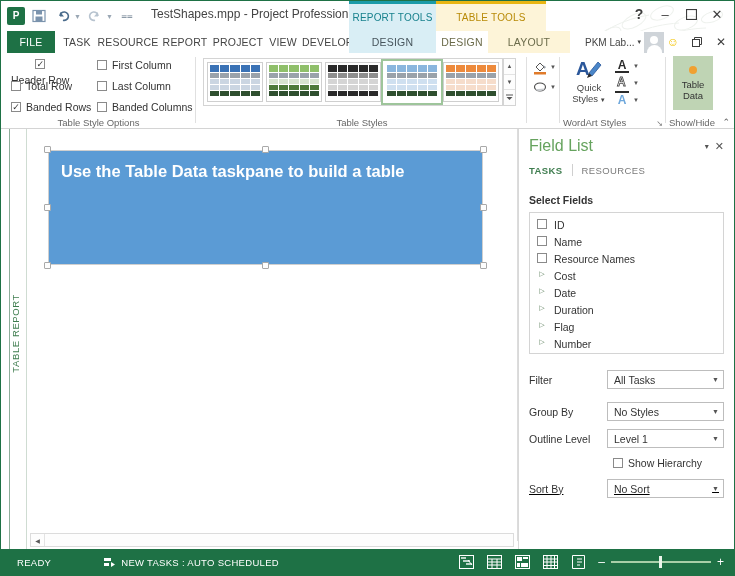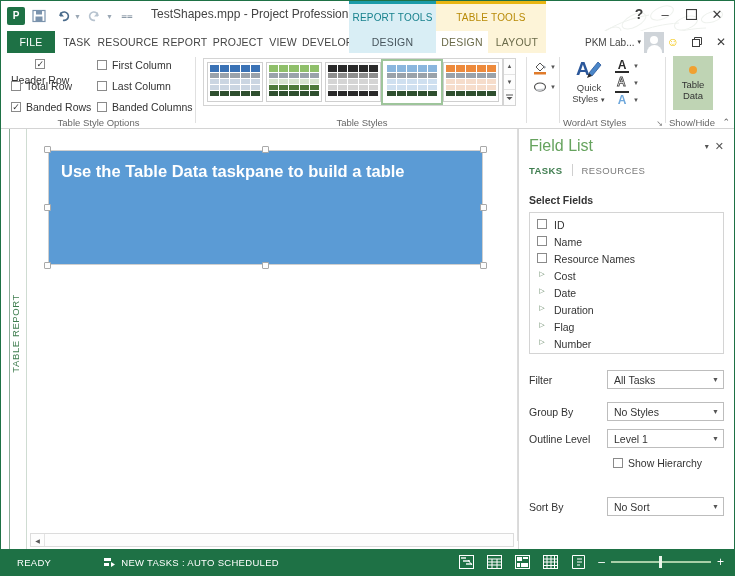--- a/index.html
+++ b/index.html
@@ -352,21 +352,21 @@
   <div class="tabstrip">
     <div class="tab file" style="left:6px;width:48px;">FILE</div>
     <div class="tab" style="left:56px;width:40px;">TASK</div>
     <div class="tab" style="left:96px;width:62px;">RESOURCE</div>
     <div class="tab" style="left:158px;width:52px;">REPORT</div>
     <div class="tab" style="left:210px;width:54px;">PROJECT</div>
     <div class="tab" style="left:264px;width:36px;">VIEW</div>
     <div class="tab" style="left:300px;width:68px;">DEVELOPER</div>
     <div class="tab ctx-report-tab" style="left:348px;width:87px;">DESIGN</div>
     <div class="tab active" style="left:435px;width:52px;">DESIGN</div>
-    <div class="tab ctx-table-tab" style="left:487px;width:58px;">LAYOUT</div>
+    <div class="tab ctx-table-tab" style="left:487px;width:82px;">LAYOUT</div>
 
     <div class="accountbox">
       <span>PKM Lab...</span>
       <span style="font-size:7px;">▾</span>
       <div class="avatar">
         <div class="av-head"></div>
         <div class="av-body"></div>
       </div>
     </div>
     <div class="tab-right-icons">
@@ -811,21 +811,21 @@
         <div class="form-lbl">Outline Level</div>
         <div class="combo">
           <span>Level 1</span>
           <span class="car">▼</span>
         </div>
       </div>
       <div class="hier-row">
         <span class="f-cbox"></span>
         <span>Show Hierarchy</span>
       </div>
-      <div class="form-row" style="margin-top:28px;">
+      <div class="form-row" style="margin-top:10px;text-decoration:underline;">
         <div class="form-lbl">Sort By</div>
         <div class="combo">
           <span>No Sort</span>
           <span class="car">▼</span>
         </div>
       </div>
     </div>
   </div>
 
   <div class="statusbar">

